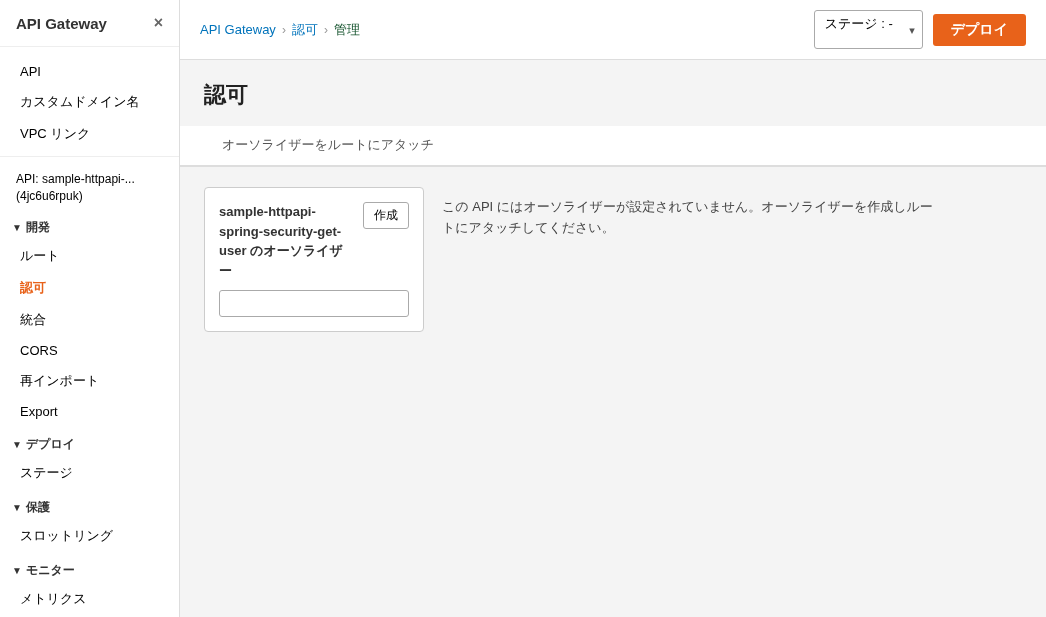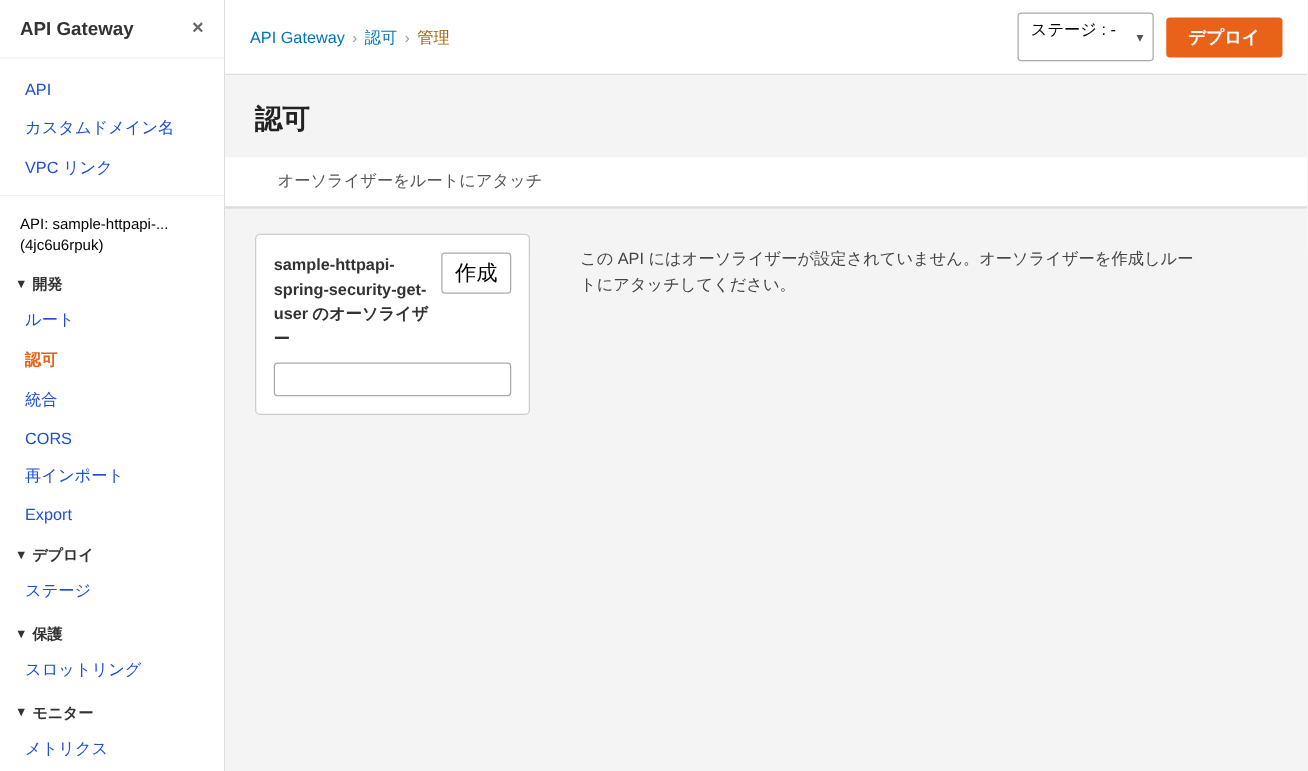--- a/index.html
+++ b/index.html
@@ -30,21 +30,21 @@
       font-size: 16px;
       color: #666;
     }
     .sidebar-nav {
       padding: 10px 0;
     }
     .sidebar-item {
       padding: 7px 20px;
       cursor: pointer;
       font-size: 13px;
-      color: #1d4ed8;
+      color: #000000;
     }
     .sidebar-item.active { color: #e8621a; font-weight: bold; }
     .sidebar-section {
       padding: 10px 20px 4px 12px;
       font-size: 12px;
       font-weight: bold;
       color: #333;
       display: flex;
       align-items: center;
       gap: 4px;
@@ -87,21 +87,21 @@
       align-items: center;
       gap: 6px;
       font-size: 13px;
     }
     .breadcrumb-link {
       color: #0073bb;
       cursor: pointer;
       text-decoration: none;
     }
     .breadcrumb-sep { color: #999; font-size: 12px; }
-    .breadcrumb-current { color: #a16207; }
+    .breadcrumb-current { color: #14532d; }
     .topbar-right {
       display: flex;
       align-items: center;
       gap: 10px;
     }
     .stage-select {
       border: 1px solid #aaa;
       border-radius: 3px;
       padding: 5px 26px 17px 10px;
       font-size: 13px;
@@ -171,21 +171,21 @@
     }
     .tab.active {
       color: #e8621a;
       border-bottom: 3px solid #e8621a;
       font-weight: bold;
     }
 
     
     .content-row {
       display: flex;
-      gap: 40px;
+      gap: 18px;
       align-items: flex-start;
     }
 
     
     .authorizer-card {
       background: #fff;
       border: 1px solid #ccc;
       border-radius: 4px;
       width: 220px;
       min-width: 220px;
@@ -202,21 +202,21 @@
       font-weight: bold;
       line-height: 1.5;
       flex: 1;
       margin-right: 8px;
     }
     .create-button {
       background: #fff;
       border: 1px solid #aaa;
       border-radius: 3px;
       padding: 4px 10px;
-      font-size: 17px;
+      font-size: 12px;
       cursor: pointer;
       white-space: nowrap;
     }
     .search-box {
       width: 100%;
       border: 1px solid #aaa;
       border-radius: 3px;
       padding: 5px 8px 5px 28px;
       font-size: 13px;
       background: #fff;

